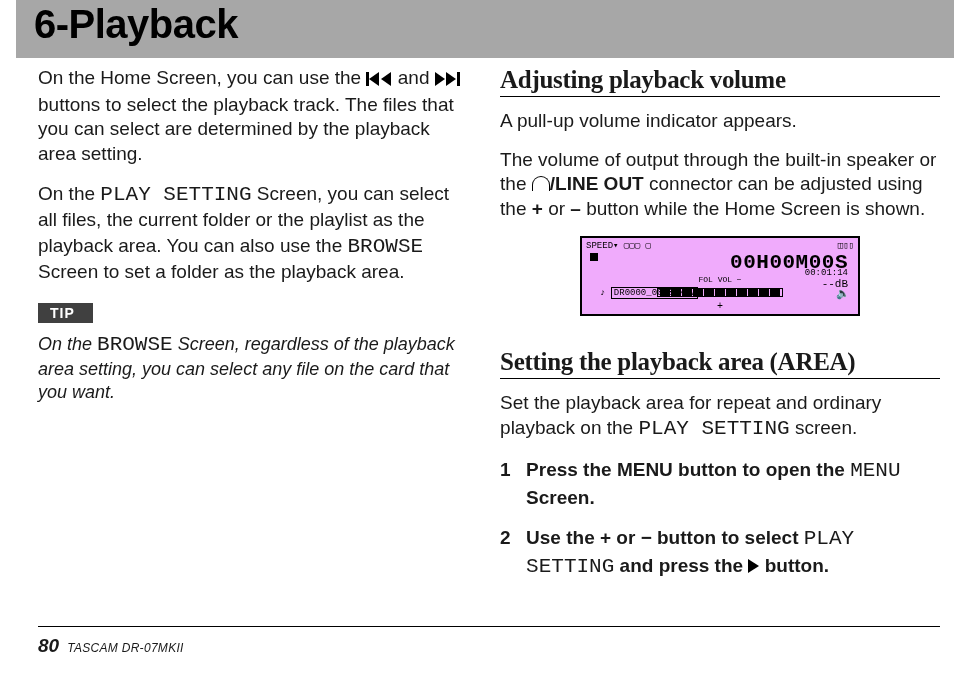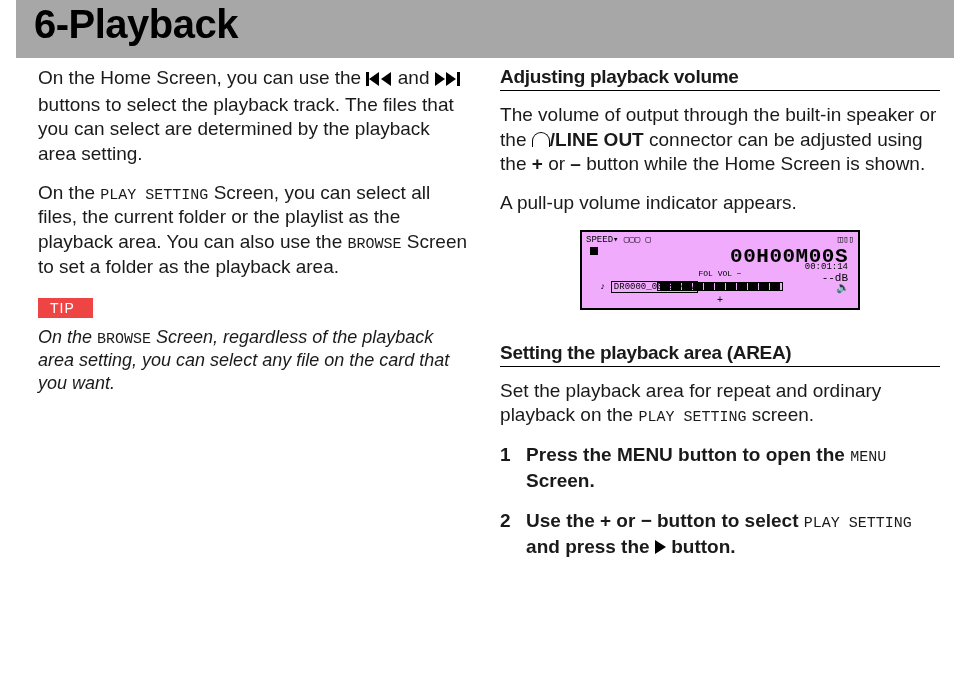--- a/index.html
+++ b/index.html
@@ -47,46 +47,47 @@
     font-size: 19px;
     line-height: 1.3;
   }
   .icon-inline {
     display: inline-block;
     vertical-align: -2px;
   }
   .lcd {
     font-family: "Courier New", monospace;
     letter-spacing: 0px;
-    font-size: 15px;
+    font-size: 21px;
     font-weight: 400;
   }
   .tip-badge {
     display: inline-block;
-    background: #ef4444;
+    background: #404040;
     color: #fff;
-    font-weight: 400;
+    font-weight: 700;
     font-size: 14px;
     padding: 2px 18px 2px 12px;
     margin: 4px 0 8px 0;
     letter-spacing: 1px;
   }
   .tip-text {
     font-style: italic;
     font-size: 18px;
     line-height: 1.3;
     margin: 0;
   }
   h2.section {
-    font-size: 19px;
+    font-size: 25px;
     font-weight: 700;
     margin: 0 0 4px 0;
     padding-bottom: 2px;
     border-bottom: 1.5px solid #000;
     letter-spacing: -0.3px;
+    font-family: Liberation Serif, serif;
   }
   h2.section.second {
     margin-top: 28px;
   }
   .section-body {
     margin-top: 12px;
   }
   .headphone {
     display:inline-block;
     width:16px; height:14px;
@@ -262,24 +263,24 @@
 
       <div class="tip-badge">TIP</div>
       <p class="tip-text">
         <span>On the </span><span class="lcd" style="font-style:normal">BROWSE</span><span> Screen, regardless of the playback area setting, you can select any file on the card that you want.</span>
       </p>
     </div>
 
     <div class="col col-right">
       <h2 class="section">Adjusting playback volume</h2>
       <div class="section-body">
+        <p>A pull-up volume indicator appears.</p>
         <p>
           <span>The volume of output through the built-in speaker or the </span><span class="headphone"></span><span class="bold">/LINE OUT</span><span> connector can be adjusted using the </span><span class="bold">+</span><span> or </span><span class="bold">–</span><span> button while the Home Screen is shown.</span>
         </p>
-        <p>A pull-up volume indicator appears.</p>
 
         <div class="screenshot-wrap">
           <div class="screenshot">
             <div class="ss-top">
               <span>SPEED▾  ▢▢▢  ▢</span>
               <span>◫▯▯</span>
             </div>
             <div class="ss-stop"></div>
             <div class="ss-time">00H00M00S</div>
             <div class="ss-sub">00:01:14</div>
@@ -325,13 +326,17 @@
         <div class="step">
           <div class="step-num">2</div>
           <div class="step-body">
             <span>Use the + or − button to select </span><span class="lcd">PLAY SETTING</span><span> and press the </span><span class="play-tri"></span><span> button.</span>
           </div>
         </div>
       </div>
     </div>
   </div>
 
+  <div class="footer">
+    <span class="pnum">80</span>
+    <span class="model">TASCAM DR-07MKII</span>
+  </div>
 </div>
 
 </body></html>

